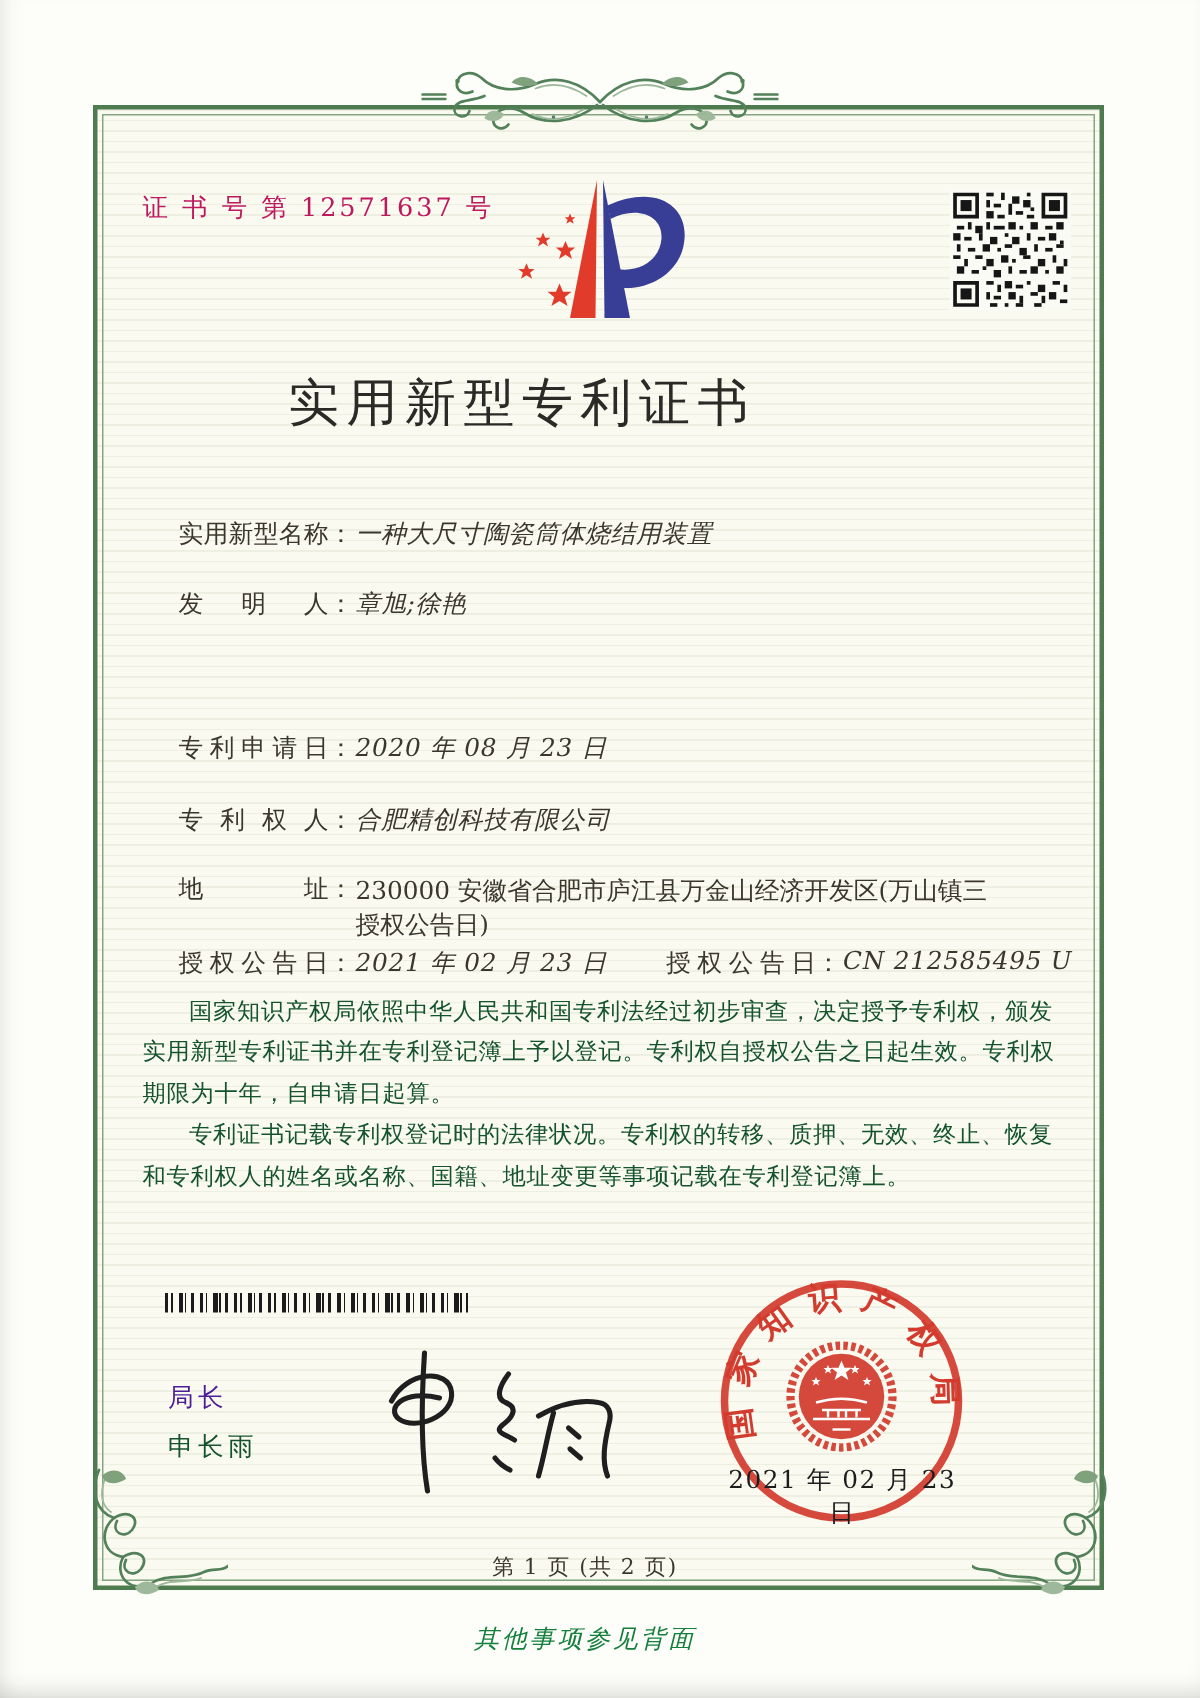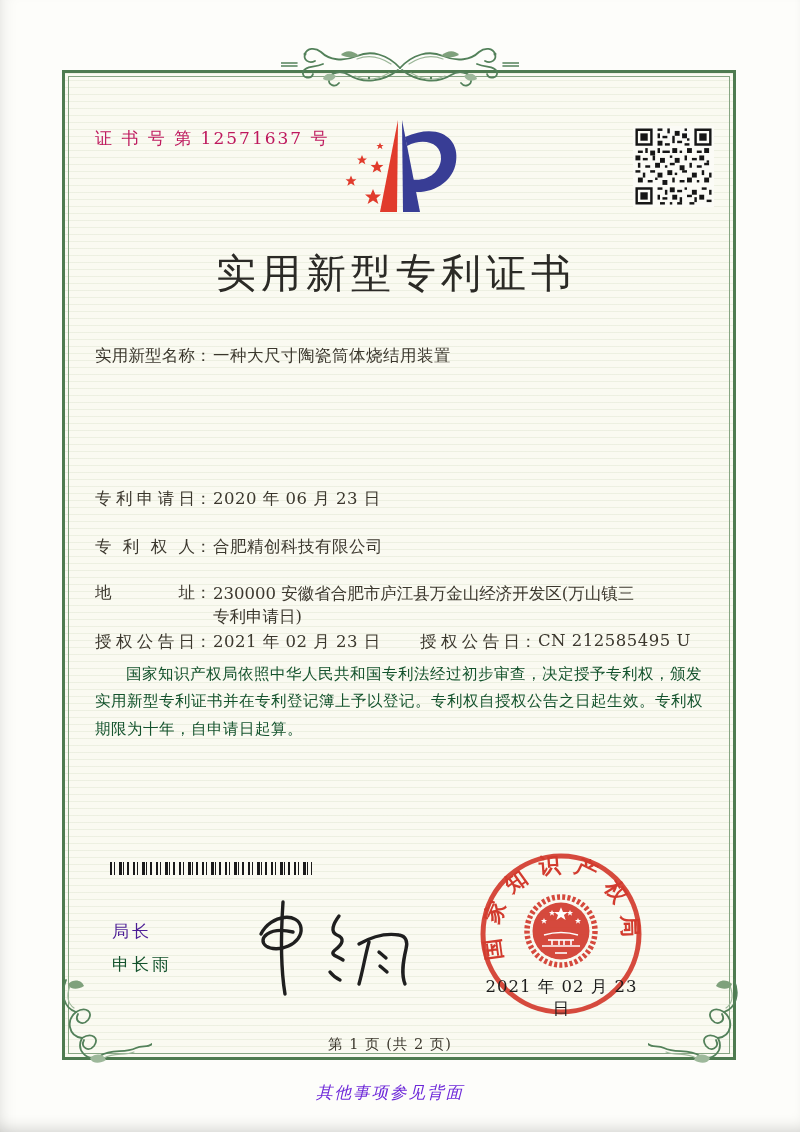--- a/index.html
+++ b/index.html
@@ -14,41 +14,41 @@
     border:3px solid #4e7b50;box-sizing:border-box;
     background:
       repeating-linear-gradient(180deg, rgba(146,170,118,.13) 0 1px, rgba(0,0,0,0) 1px 7px),
       #fafaf1;
   }
   .frame::after{
     content:"";position:absolute;inset:3px;border:1px solid #87a583;pointer-events:none;
   }
   .abs{position:absolute;}
   .cert-no{left:95px;top:127px;font-size:17px;letter-spacing:2px;color:#be185d;}
-  .title{left:62px;top:246px;width:572px;text-align:center;font-size:40px;letter-spacing:5px;color:#2b2a26;font-weight:500;margin-left:48px;}
+  .title{left:62px;top:246px;width:572px;text-align:center;font-size:34px;letter-spacing:5px;color:#2b2a26;font-weight:500;}
   .frow{left:95px;width:622px;font-size:16.5px;color:#3b372d;}
-  .flabel{display:inline-block;width:100px;text-align:justify;text-align-last:justify;vertical-align:top;}
+  .flabel{display:inline-block;width:100px;text-align:justify;text-align-last:justify;vertical-align:top;margin-left:24px;}
   .fcolon{display:inline-block;width:18px;vertical-align:top;}
-  .fvalue{display:inline-block;vertical-align:top;letter-spacing:.5px;}
+  .fvalue{display:inline-block;vertical-align:top;letter-spacing:.5px;font-style:italic;}
   .addr-lines{display:inline-block;vertical-align:top;line-height:23px;}
   .grant2{position:absolute;left:325px;top:0;}
   .paras{left:95px;top:661px;width:622px;font-size:15.5px;line-height:27.4px;color:#14532d;}
   .paras p{margin:0;text-indent:2em;letter-spacing:.5px;}
   .barcode{
     left:110px;top:862px;width:202px;height:13px;
     background:repeating-linear-gradient(90deg,
       #1b1b1b 0 2px, #fafaf1 2px 4px, #1b1b1b 4px 5px, #fafaf1 5px 9px,
       #1b1b1b 9px 12px, #fafaf1 12px 13px, #1b1b1b 13px 14px, #fafaf1 14px 17px,
       #1b1b1b 17px 19px, #fafaf1 19px 23px);
   }
   .sig-role{left:112px;top:920px;font-size:17px;letter-spacing:3px;color:#4c1d95;font-family:"DejaVu Sans","Liberation Sans",sans-serif;}
   .sig-name{left:112px;top:953px;font-size:17px;letter-spacing:3px;color:#14532d;font-family:"DejaVu Sans","Liberation Sans",sans-serif;}
   .seal-date{left:478px;top:976px;width:167px;text-align:center;font-size:16.5px;letter-spacing:1px;color:#1d1d1d;}
   .page-num{left:75px;top:1035px;width:630px;text-align:center;font-size:14.5px;color:#3c382e;letter-spacing:1px;}
-  .back-note{left:75px;top:1082px;width:630px;text-align:center;font-size:16.5px;font-style:italic;color:#6d28d9;letter-spacing:2px;}
+  .back-note{left:75px;top:1082px;width:630px;text-align:center;font-size:16.5px;font-style:italic;color:#15803d;letter-spacing:2px;}
   .orn-right{transform:scaleX(-1);}
   svg{display:block;}
 </style>
 </head>
 <body>
 
 <div class="page">
 
   <div class="frame"></div>
 
@@ -175,38 +175,42 @@
         <rect x="18" y="31" width="2" height="1"></rect>
         <rect x="23" y="31" width="2" height="1"></rect>
     </g>
   </svg>
 
   <div class="abs title">实用新型专利证书</div>
 
   <div class="abs frow" style="top:345px">
     <span class="flabel">实用新型名称</span><span class="fcolon">：</span><span class="fvalue">一种大尺寸陶瓷筒体烧结用装置</span>
   </div>
+  <div class="abs frow" style="top:392px">
+    <span class="flabel">发明人</span><span class="fcolon">：</span><span class="fvalue">章旭;徐艳</span>
+  </div>
   <div class="abs frow" style="top:488px">
-    <span class="flabel">专利申请日</span><span class="fcolon">：</span><span class="fvalue">2020 年 06 月 23 日</span>
+    <span class="flabel">专利申请日</span><span class="fcolon">：</span><span class="fvalue">2020 年 08 月 23 日</span>
   </div>
   <div class="abs frow" style="top:536px">
     <span class="flabel">专利权人</span><span class="fcolon">：</span><span class="fvalue">合肥精创科技有限公司</span>
   </div>
   <div class="abs frow" style="top:582px">
-    <span class="flabel">地址</span><span class="fcolon">：</span><span class="addr-lines"><span>230000 安徽省合肥市庐江县万金山经济开发区(万山镇三</span><br><span>专利申请日)</span></span>
+    <span class="flabel">地址</span><span class="fcolon">：</span><span class="addr-lines"><span>230000 安徽省合肥市庐江县万金山经济开发区(万山镇三</span><br><span>授权公告日)</span></span>
   </div>
   <div class="abs frow" style="top:631px">
     <span class="flabel">授权公告日</span><span class="fcolon">：</span><span class="fvalue">2021 年 02 月 23 日</span>
     <span class="grant2">
       <span class="flabel">授权公告日</span><span class="fcolon">：</span><span class="fvalue">CN 212585495 U</span>
     </span>
   </div>
 
   <div class="abs paras">
     <p>国家知识产权局依照中华人民共和国专利法经过初步审查，决定授予专利权，颁发实用新型专利证书并在专利登记簿上予以登记。专利权自授权公告之日起生效。专利权期限为十年，自申请日起算。</p>
+    <p>专利证书记载专利权登记时的法律状况。专利权的转移、质押、无效、终止、恢复和专利权人的姓名或名称、国籍、地址变更等事项记载在专利登记簿上。</p>
   </div>
 
   <div class="abs barcode"></div>
 
   <div class="abs sig-role">局长</div>
   <div class="abs sig-name">申长雨</div>
 
   <svg class="abs" style="left:233px;top:892px" width="178" height="108" viewBox="0 0 178 108">
     <g fill="none" stroke="#1f1f1f" stroke-width="3.4" stroke-linecap="round" stroke-linejoin="round">
       <path d="M28,42 C38,22 66,20 68,36 C70,52 44,62 33,54 C24,47 36,34 60,40"></path>

